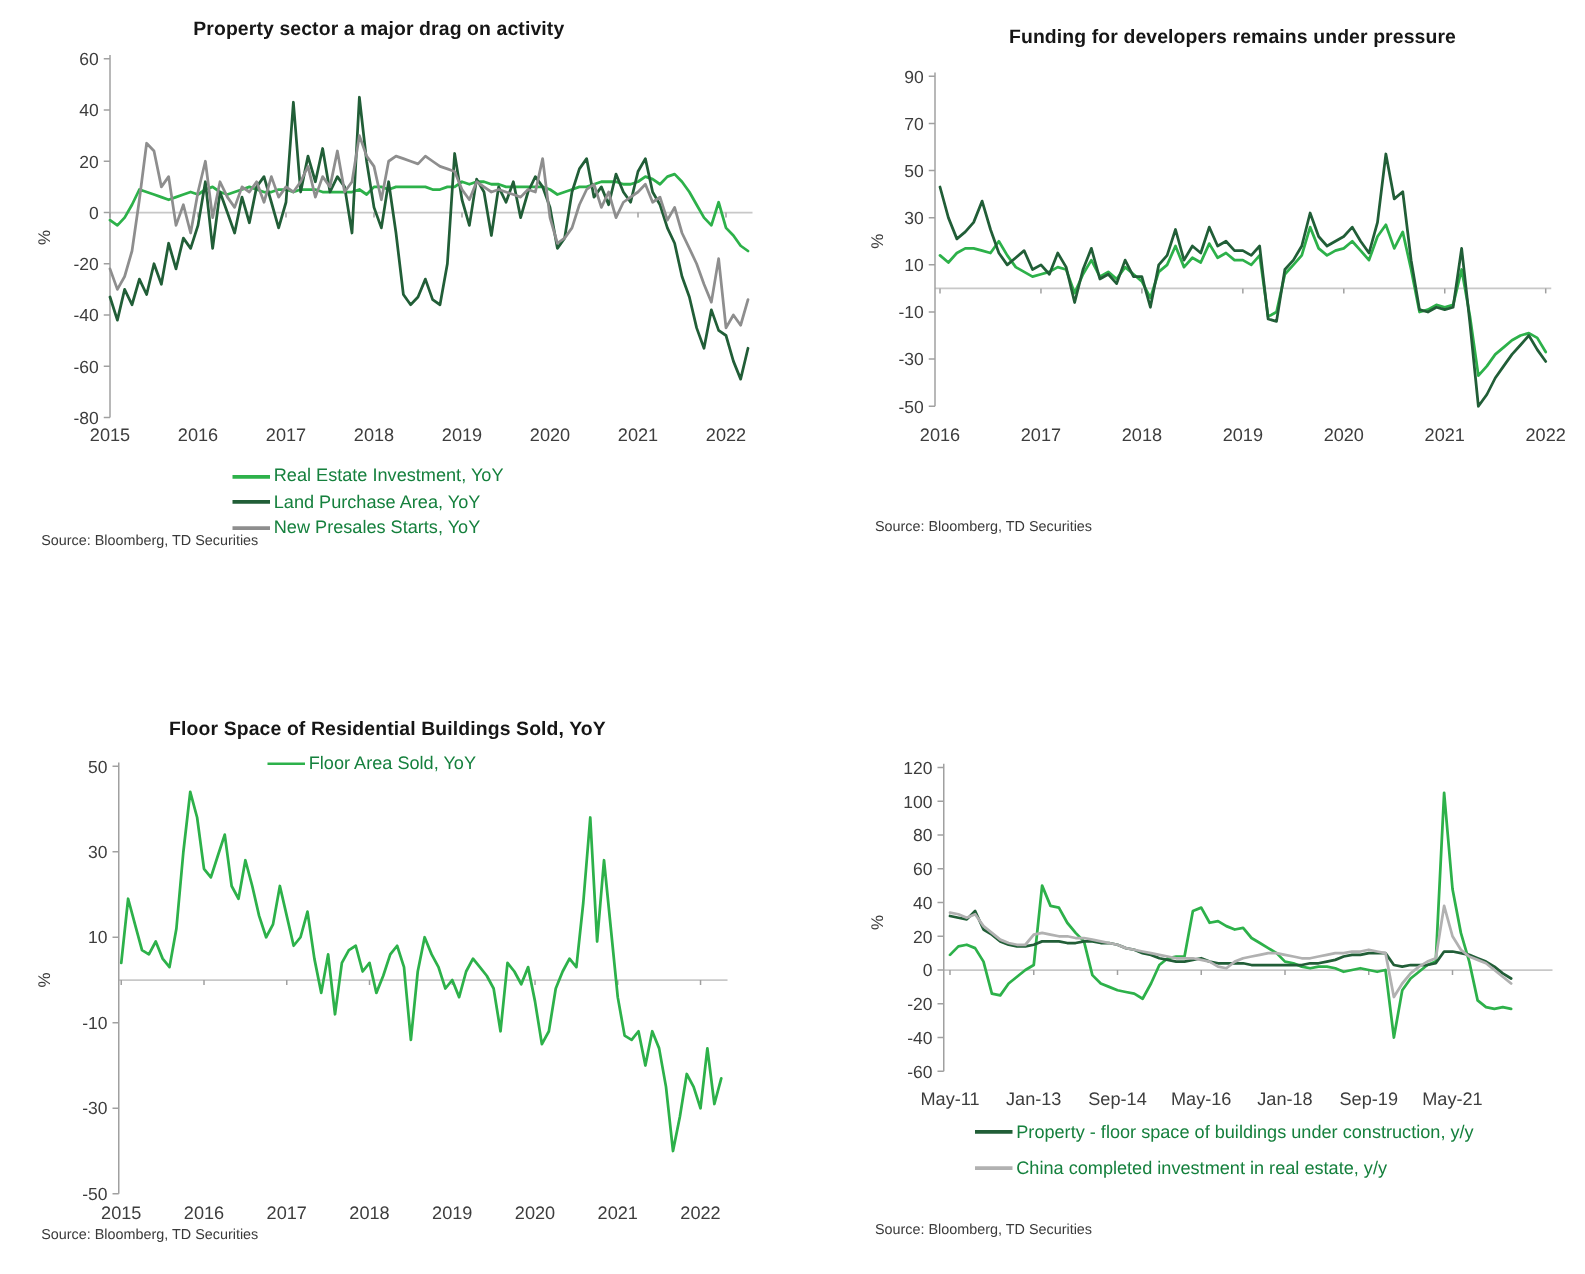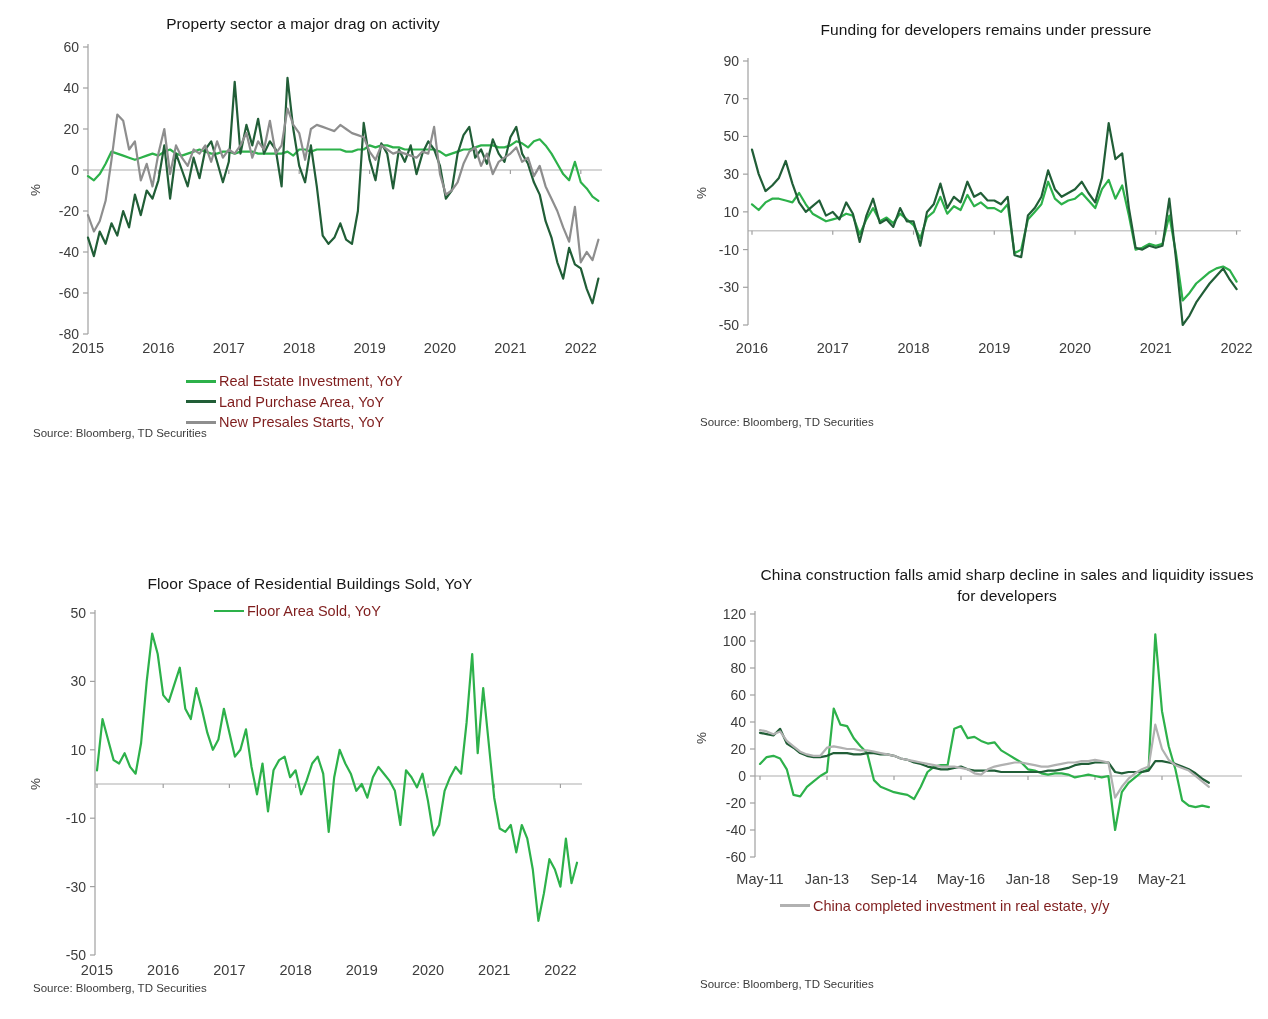--- a/index.html
+++ b/index.html
@@ -7,28 +7,28 @@
     width:1268px;height:1019px;background:#ffffff;position:relative;overflow:hidden;
     font-family:"Liberation Sans",sans-serif;
   }
   section.chart{position:absolute;width:634px;height:510px}
   #c0{left:0;top:0}
   #c1{left:634px;top:0}
   #c2{left:0;top:510px}
   #c3{left:634px;top:510px}
   svg.plot{position:absolute;left:0;top:0;width:634px;height:510px}
   h2.title{
-    position:absolute;margin:0;font-size:15.5px;font-weight:normal;color:#161616;
+    position:absolute;margin:0;font-size:15.5px;font-weight:bold;color:#161616;
     text-align:center;line-height:21px;letter-spacing:.1px;
   }
   #c0 .title{left:78px;width:450px;top:13px}
   #c1 .title{left:100px;width:504px;top:19px}
   #c2 .title{left:85px;width:450px;top:63px}
   #c3 .title{left:123px;width:500px;top:54px}
-  .legend{position:absolute;color:#7f1d1d;font-size:14.5px;white-space:nowrap}
+  .legend{position:absolute;color:#15803d;font-size:14.5px;white-space:nowrap}
   .legend .row{display:flex;align-items:center}
   .legend .sw{display:inline-block;width:30px;height:2.7px;margin-right:3px;flex:none}
   #c0 .legend{left:186px;top:371px}
   #c0 .legend .row{height:20.5px}
   #c1 .legend{left:172px;top:374px}
   #c1 .legend .row{height:26px}
   #c2 .legend{left:214px;top:92px}
   #c2 .legend .row{height:18px}
   #c3 .legend{left:146px;top:381px}
   #c3 .legend .row{height:29px}
@@ -183,21 +183,20 @@
     <div class="legend">
         <div class="row">
           <span class="sw" style="background: rgb(45, 177, 74);"></span>
           <span>Floor Area Sold, YoY</span>
         </div>
       </div>
     <div class="source">Source: Bloomberg, TD Securities</div>
   </section>
 
   <section class="chart" id="c3">
-    <h2 class="title">China construction falls amid sharp decline in sales and liquidity issues for developers</h2>
     <svg class="plot" viewBox="0 0 634 510">
         <line x1="121" y1="266" x2="608" y2="266" stroke="#c8c8c8" stroke-width="1.4"></line>
         <line x1="121" y1="101" x2="121" y2="347" stroke="#a0a0a0" stroke-width="1.2"></line>
         <line x1="116" y1="104" x2="121" y2="104" stroke="#a0a0a0" stroke-width="1.2"></line>
         <text x="112" y="109" text-anchor="end" font-size="14" fill="#3d3d3d">120</text>
         <line x1="116" y1="131" x2="121" y2="131" stroke="#a0a0a0" stroke-width="1.2"></line>
         <text x="112" y="136" text-anchor="end" font-size="14" fill="#3d3d3d">100</text>
         <line x1="116" y1="158" x2="121" y2="158" stroke="#a0a0a0" stroke-width="1.2"></line>
         <text x="112" y="163" text-anchor="end" font-size="14" fill="#3d3d3d">80</text>
         <line x1="116" y1="185" x2="121" y2="185" stroke="#a0a0a0" stroke-width="1.2"></line>
@@ -228,20 +227,24 @@
         <text x="461" y="374" text-anchor="middle" font-size="14.5" fill="#3d3d3d">Sep-19</text>
         <line x1="528" y1="266" x2="528" y2="270" stroke="#a0a0a0" stroke-width="1.2"></line>
         <text x="528" y="374" text-anchor="middle" font-size="14.5" fill="#3d3d3d">May-21</text>
         <text x="72" y="228" text-anchor="middle" font-size="13.5" fill="#3d3d3d" transform="rotate(-90 72 228)">%</text>
         <polyline points="126.0,253.9 132.7,247.1 139.4,245.8 146.1,248.5 152.8,259.3 159.5,284.9 166.2,286.3 172.9,276.8 179.6,271.4 186.3,266.0 193.0,262.0 199.7,198.5 206.4,214.7 213.1,216.1 219.8,228.2 226.5,236.3 233.2,243.1 239.9,270.1 246.6,276.8 253.3,279.5 260.0,282.2 266.7,283.6 273.4,284.9 280.1,289.0 286.8,276.8 293.5,262.0 300.2,256.6 306.9,255.2 313.6,255.2 320.3,218.8 327.0,216.1 333.7,228.2 340.4,226.9 347.1,230.9 353.8,233.6 360.5,232.3 367.2,240.4 373.9,244.4 380.6,248.5 387.3,252.5 394.0,259.3 400.7,260.6 407.4,263.3 414.1,264.6 420.8,263.3 427.5,263.3 434.2,264.6 440.9,267.4 447.6,266.0 454.3,264.6 461.0,266.0 467.7,267.4 474.4,266.0 481.1,320.0 487.8,282.2 494.5,272.8 501.2,267.4 507.9,262.0 514.6,259.3 521.3,124.3 528.0,201.2 534.7,236.3 541.4,259.3 548.1,290.3 554.8,295.7 561.5,297.1 568.2,295.7 574.9,297.1" fill="none" stroke="#2db14a" stroke-width="2.2" stroke-linejoin="round" stroke-linecap="round"></polyline>
         <polyline points="126.0,222.8 132.7,224.2 139.4,225.5 146.1,218.8 152.8,233.6 159.5,237.7 166.2,243.1 172.9,245.8 179.6,247.1 186.3,247.1 193.0,245.8 199.7,243.1 206.4,243.1 213.1,243.1 219.8,244.4 226.5,244.4 233.2,243.1 239.9,243.1 246.6,244.4 253.3,244.4 260.0,245.8 266.7,248.5 273.4,249.8 280.1,252.5 286.8,253.9 293.5,256.6 300.2,257.9 306.9,259.3 313.6,259.3 320.3,257.9 327.0,256.6 333.7,259.3 340.4,260.6 347.1,260.6 353.8,260.6 360.5,260.6 367.2,262.0 373.9,262.0 380.6,262.0 387.3,262.0 394.0,262.0 400.7,262.0 407.4,262.0 414.1,260.6 420.8,260.6 427.5,259.3 434.2,257.9 440.9,255.2 447.6,253.9 454.3,253.9 461.0,252.5 467.7,252.5 474.4,252.5 481.1,262.0 487.8,263.3 494.5,262.0 501.2,262.0 507.9,262.0 514.6,260.6 521.3,251.2 528.0,251.2 534.7,252.5 541.4,253.9 548.1,256.6 554.8,259.3 561.5,263.3 568.2,268.7 574.9,272.8" fill="none" stroke="#215e37" stroke-width="2.2" stroke-linejoin="round" stroke-linecap="round"></polyline>
         <polyline points="126.0,220.1 132.7,221.4 139.4,224.2 146.1,221.4 152.8,230.9 159.5,236.3 166.2,241.7 172.9,244.4 179.6,245.8 186.3,245.8 193.0,237.7 199.7,236.3 206.4,237.7 213.1,239.0 219.8,239.0 226.5,240.4 233.2,240.4 239.9,241.7 246.6,243.1 253.3,244.4 260.0,245.8 266.7,248.5 273.4,249.8 280.1,251.2 286.8,252.5 293.5,253.9 300.2,255.2 306.9,256.6 313.6,256.6 320.3,256.6 327.0,257.9 333.7,259.3 340.4,263.3 347.1,264.6 353.8,259.3 360.5,256.6 367.2,255.2 373.9,253.9 380.6,252.5 387.3,252.5 394.0,253.9 400.7,255.2 407.4,256.6 414.1,256.6 420.8,255.2 427.5,253.9 434.2,252.5 440.9,252.5 447.6,251.2 454.3,251.2 461.0,249.8 467.7,251.2 474.4,252.5 481.1,287.6 487.8,276.8 494.5,268.7 501.2,263.3 507.9,259.3 514.6,256.6 521.3,214.7 528.0,239.0 534.7,249.8 541.4,255.2 548.1,257.9 554.8,260.6 561.5,266.0 568.2,271.4 574.9,276.8" fill="none" stroke="#b1b1b1" stroke-width="2.2" stroke-linejoin="round" stroke-linecap="round"></polyline>
       </svg>
     <div class="legend">
         <div class="row">
+          <span class="sw" style="background: rgb(33, 94, 55);"></span>
+          <span>Property - floor space of buildings under construction, y/y</span>
+        </div>
+        <div class="row">
           <span class="sw" style="background: rgb(177, 177, 177);"></span>
           <span>China completed investment in real estate, y/y</span>
         </div>
       </div>
     <div class="source">Source: Bloomberg, TD Securities</div>
   </section>
 
 </main>
 
 </body></html>

